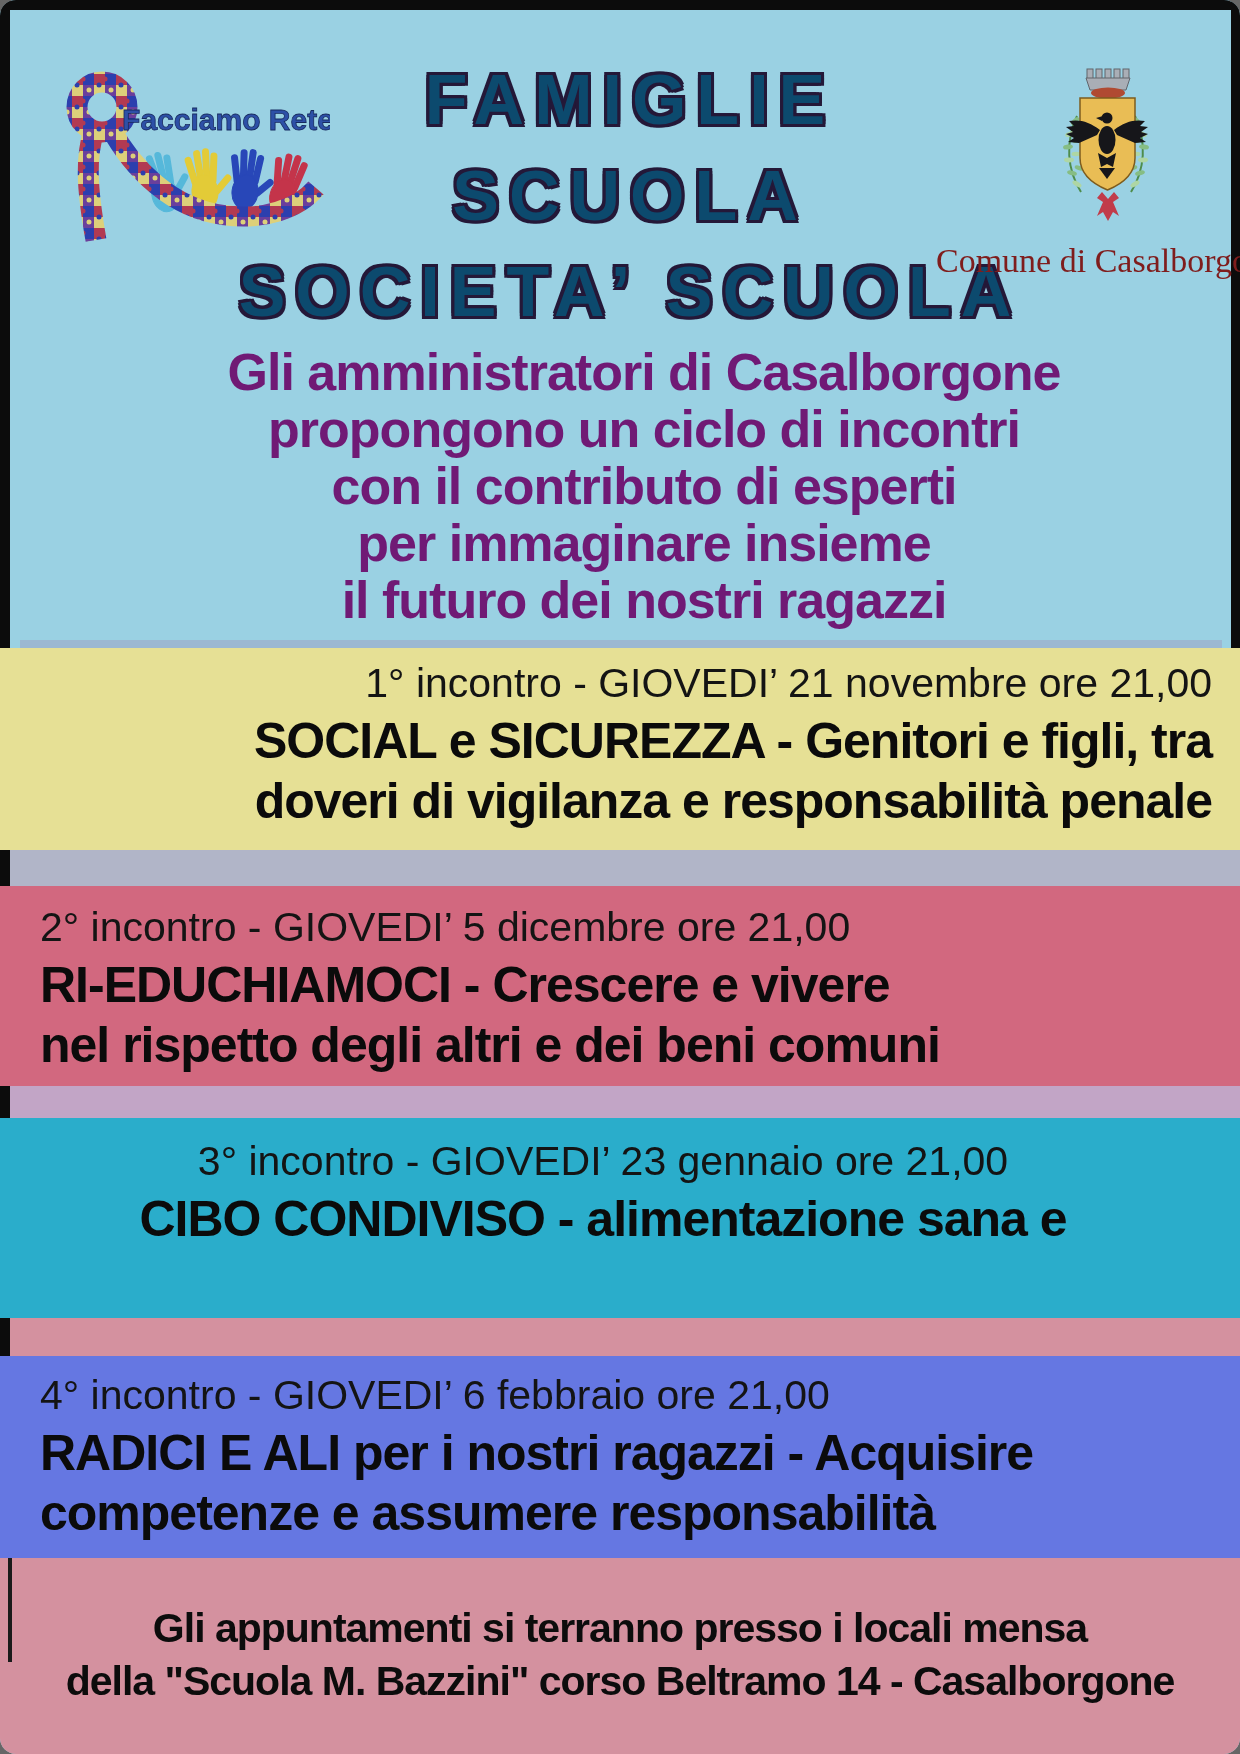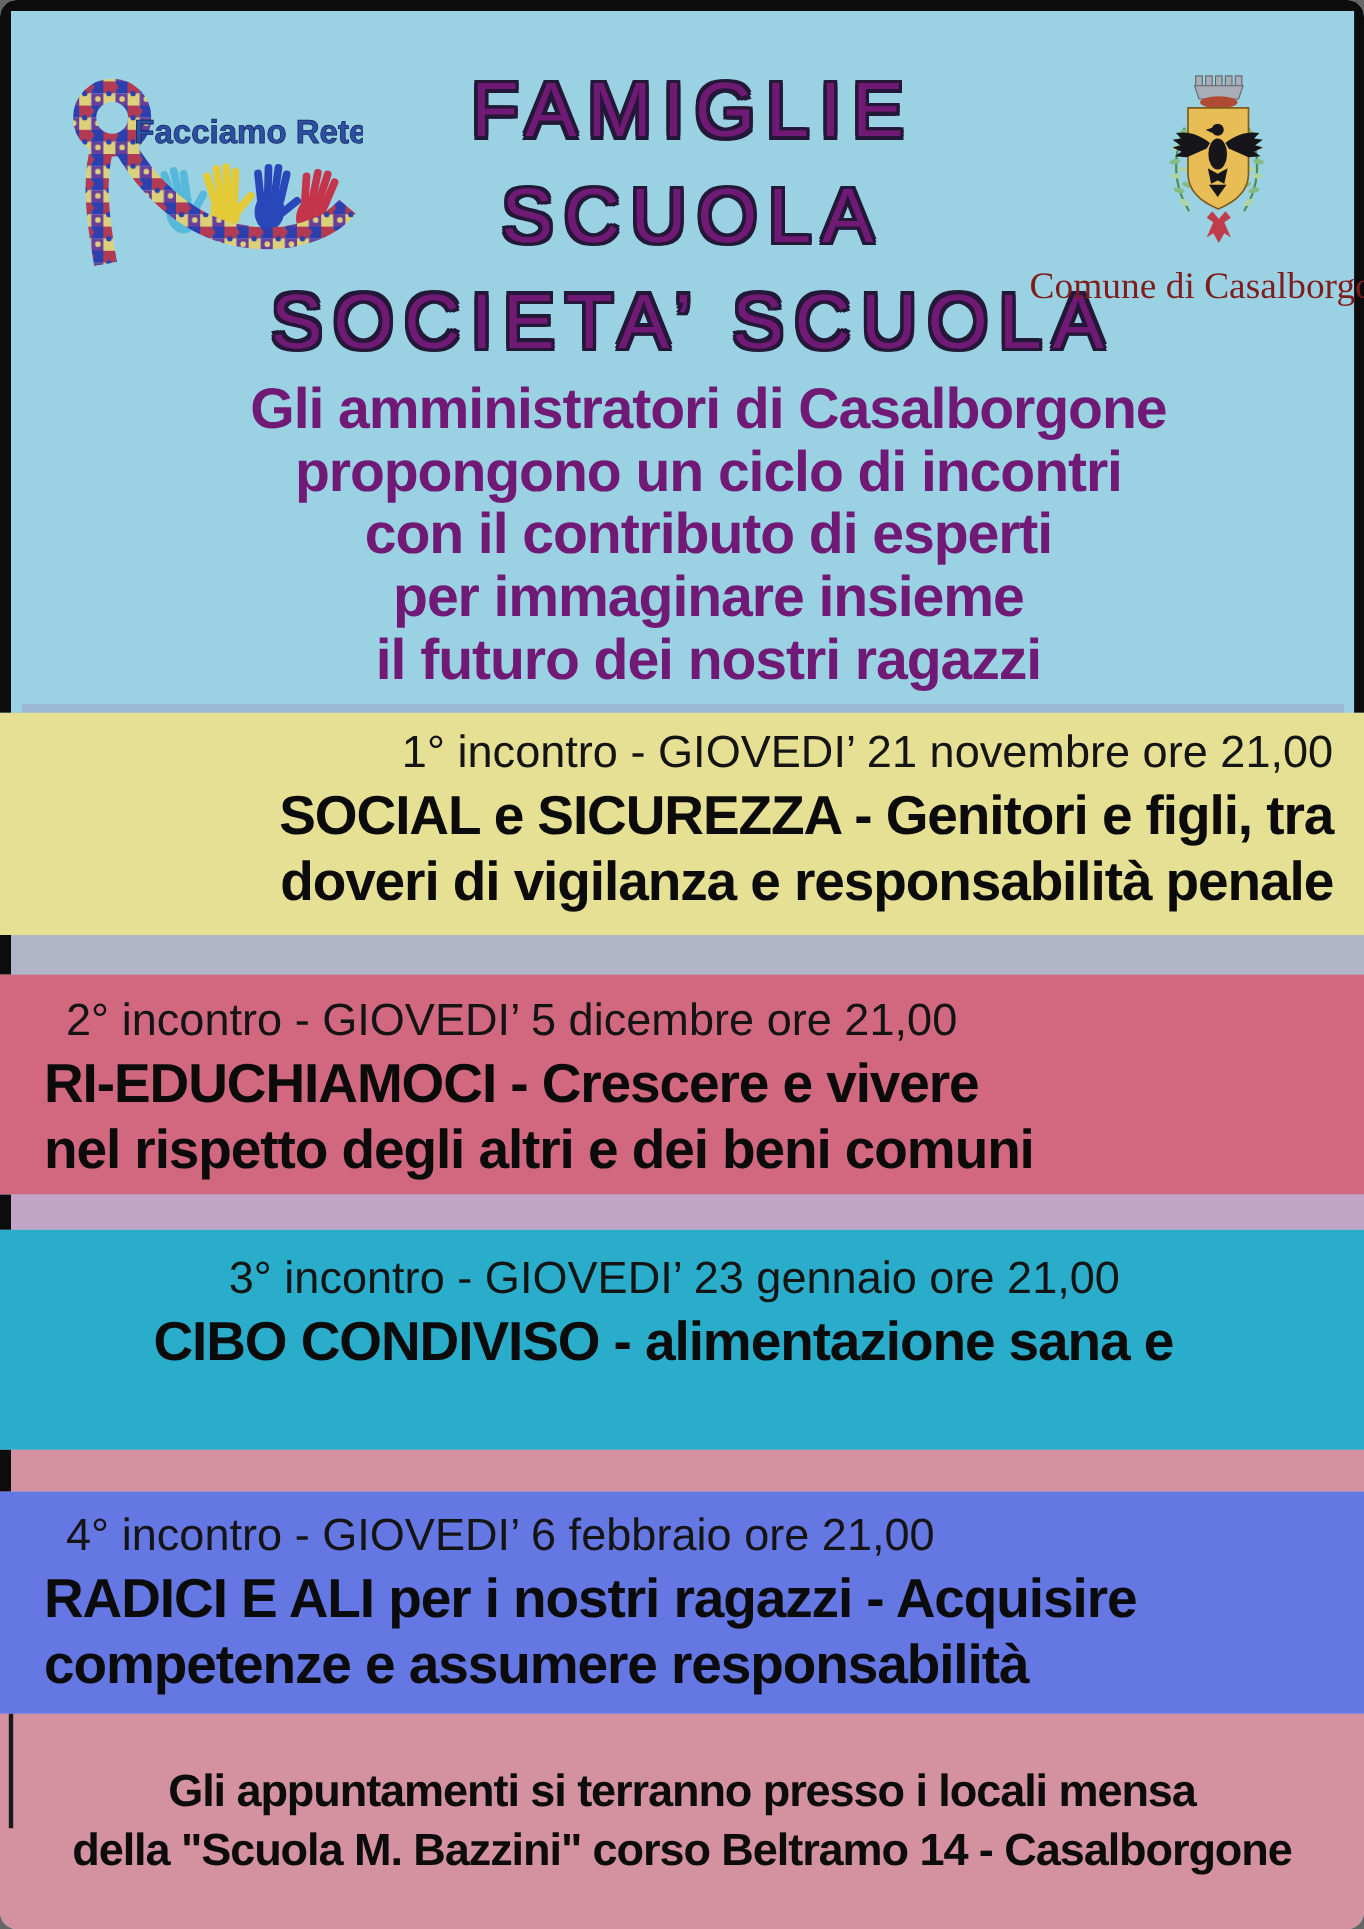--- a/index.html
+++ b/index.html
@@ -18,22 +18,22 @@
   .top-divider{
     position:absolute;left:10px;right:9px;top:630px;height:18px;background:#9cb8d2;
   }
   
   .logo-box{position:absolute;left:50px;top:52px;width:280px;height:200px;}
   
   .title-block{
     position:absolute;left:150px;top:52px;width:960px;text-align:center;
   }
   .title-line{
-    font-weight:normal;font-size:70px;line-height:96px;letter-spacing:10px;
-    color:#701a75;white-space:nowrap;
+    font-weight:bold;font-size:70px;line-height:96px;letter-spacing:10px;
+    color:#0c4a6e;white-space:nowrap;
     text-shadow:-3px -3px 0 #241838,3px -3px 0 #241838,-3px 3px 0 #241838,3px 3px 0 #241838,
                 -3px 0 0 #241838,3px 0 0 #241838,0 -3px 0 #241838,0 3px 0 #241838;
   }
   
   .crest-box{position:absolute;left:1041px;top:64px;width:130px;height:172px;}
   .municipality-name{
     position:absolute;left:936px;top:242px;width:300px;text-align:center;
     font-family:"Liberation Serif","DejaVu Serif",serif;font-size:34px;color:#7f1d1d;
     white-space:nowrap;
   }
@@ -41,21 +41,21 @@
   .intro-block{
     position:absolute;left:0;top:344px;width:1240px;text-align:center;
   }
   .intro-line{
     font-weight:bold;font-size:52px;line-height:57px;letter-spacing:-1px;color:#701a75;
     white-space:nowrap;
     padding-left:48px;
   }
   
   .band{position:absolute;left:0;width:1240px;box-sizing:border-box;}
-  .band .hdr{font-size:41px;font-weight:400;line-height:55px;color:#141414;white-space:nowrap;padding-left:20px;}
+  .band .hdr{font-size:41px;font-weight:400;line-height:55px;color:#141414;white-space:nowrap;}
   .band .bl{font-size:50px;font-weight:bold;line-height:60px;letter-spacing:-1px;color:#0b0b0b;white-space:nowrap;}
   .band1{top:648px;height:202px;background:#e6e095;text-align:right;padding:8px 28px 0 0;}
   .band2{top:886px;height:200px;background:#d2687f;text-align:left;padding:14px 0 0 40px;}
   .band3{top:1118px;height:200px;background:#2aadcb;text-align:center;padding:16px 34px 0 0;}
   .band4{top:1356px;height:202px;background:#6577e2;text-align:left;padding:12px 0 0 40px;}
   .sep{position:absolute;left:0;width:1240px;box-sizing:border-box;border-left:10px solid #0c0c0c;}
   .sep1{top:850px;height:36px;background:#b1b5c8;}
   .sep2{top:1086px;height:32px;background:#c2a5c6;}
   .sep3{top:1318px;height:38px;background:#d4919f;}
   

